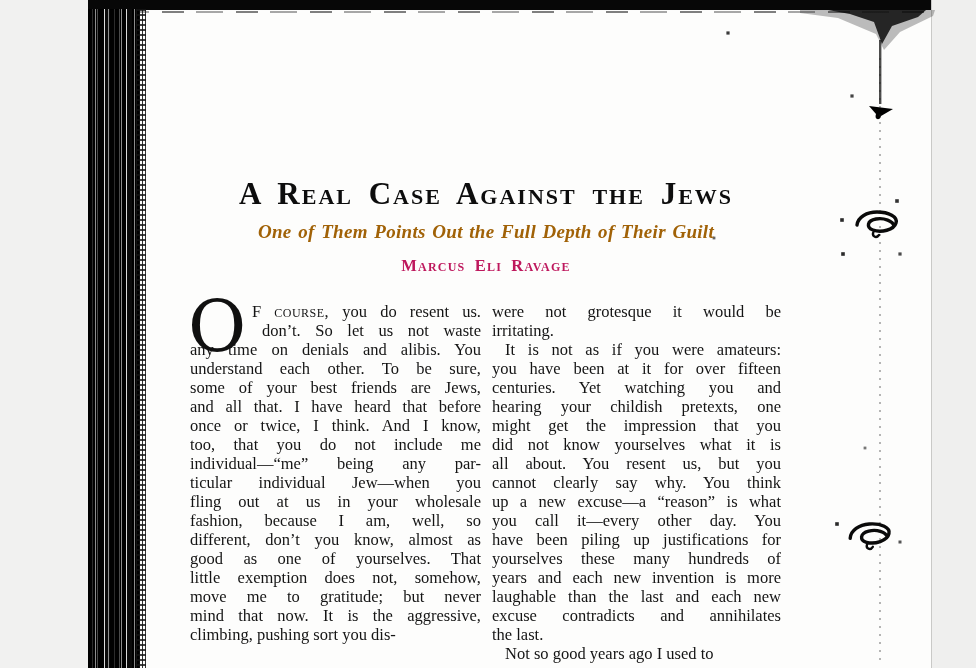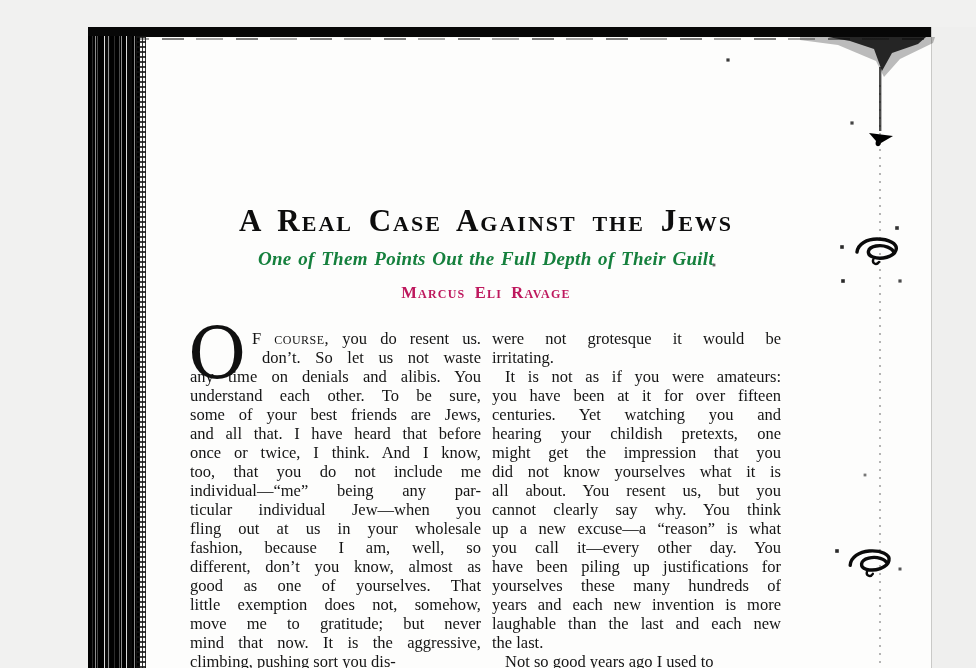--- a/index.html
+++ b/index.html
@@ -1,18 +1,18 @@
 <!DOCTYPE html>
 <html><head>
 <meta charset="utf-8">
 <style>
   * { margin:0; padding:0; box-sizing:border-box; }
   html,body { width:976px; height:668px; overflow:hidden; background:#f1f1f0; }
   .stage { position:absolute; left:0; top:0; width:976px; height:546px;
-           font-family:"Liberation Serif", serif; color:#151515;margin-top:27px; }
+           font-family:"Liberation Serif", serif; color:#151515; }
 
   
   .side-left  { position:absolute; left:0; top:0; width:88px; height:668px; background:#f1f1f0; }
   .side-right { position:absolute; left:931px; top:0; width:45px; height:668px;
                 background:#efefee; border-left:1px solid #c9c9c7; }
 
   
   .page { position:absolute; left:88px; top:0; width:843px; height:668px; background:#fdfdfc; }
 
   
@@ -42,21 +42,21 @@
                         841px 219px 0 0.8px #2a2a2a, 896px 200px 0 0.8px #333,
                         842px 253px 0 0.8px #2a2a2a, 899px 253px 0 0.6px #4a4a4a,
                         836px 523px 0 0.8px #2a2a2a, 899px 541px 0 0.5px #555,
                         864px 447px 0 0.4px #777, 851px 95px 0 0.6px #444; }
 
   
   .head { position:absolute; left:190px; top:0; width:592px; text-align:center; }
   .title { margin-top:176px; font-variant:small-caps; font-size:31px; font-weight:600;
            letter-spacing:2px; word-spacing:6px; color:#0d0d0d; }
   .subtitle { margin-top:9px; font-style:italic; font-size:19px; font-weight:600;
-              letter-spacing:.3px; word-spacing:1.5px; color:#15803d; }
+              letter-spacing:.3px; word-spacing:1.5px; color:#a16207; }
   .byline { margin-top:13px; font-variant:small-caps; font-size:16.5px; font-weight:600;
             letter-spacing:1.2px; word-spacing:4px; color:#be185d; }
 
   
   .col { position:absolute; top:302px; font-size:16.5px; color:#141414; }
   .col-left  { left:190px; width:291px; }
   .col-right { left:492px; width:289px; }
   .ln { height:19px; line-height:19px; text-align:justify; text-align-last:justify;
         white-space:nowrap; overflow:visible; }
   .ln.end { text-align-last:left; }
@@ -145,18 +145,19 @@
         <div class="ln">might get the impression that you</div>
         <div class="ln">did not know yourselves what it is</div>
         <div class="ln">all about. You resent us, but you</div>
         <div class="ln">cannot clearly say why. You think</div>
         <div class="ln">up a new excuse—a “reason” is what</div>
         <div class="ln">you call it—every other day. You</div>
         <div class="ln">have been piling up justifications for</div>
         <div class="ln">yourselves these many hundreds of</div>
         <div class="ln">years and each new invention is more</div>
         <div class="ln">laughable than the last and each new</div>
+        <div class="ln">excuse contradicts and annihilates</div>
         <div class="ln end">the last.</div>
         <div class="ln ind end">Not so good years ago I used to</div>
       </div>
   </section>
 
 </div>
 
 </body></html>

